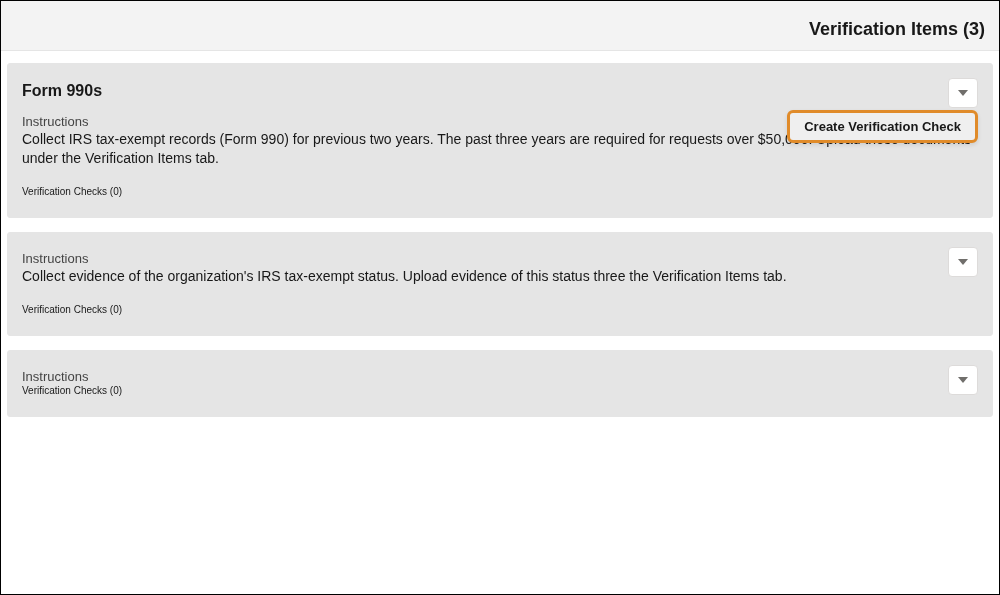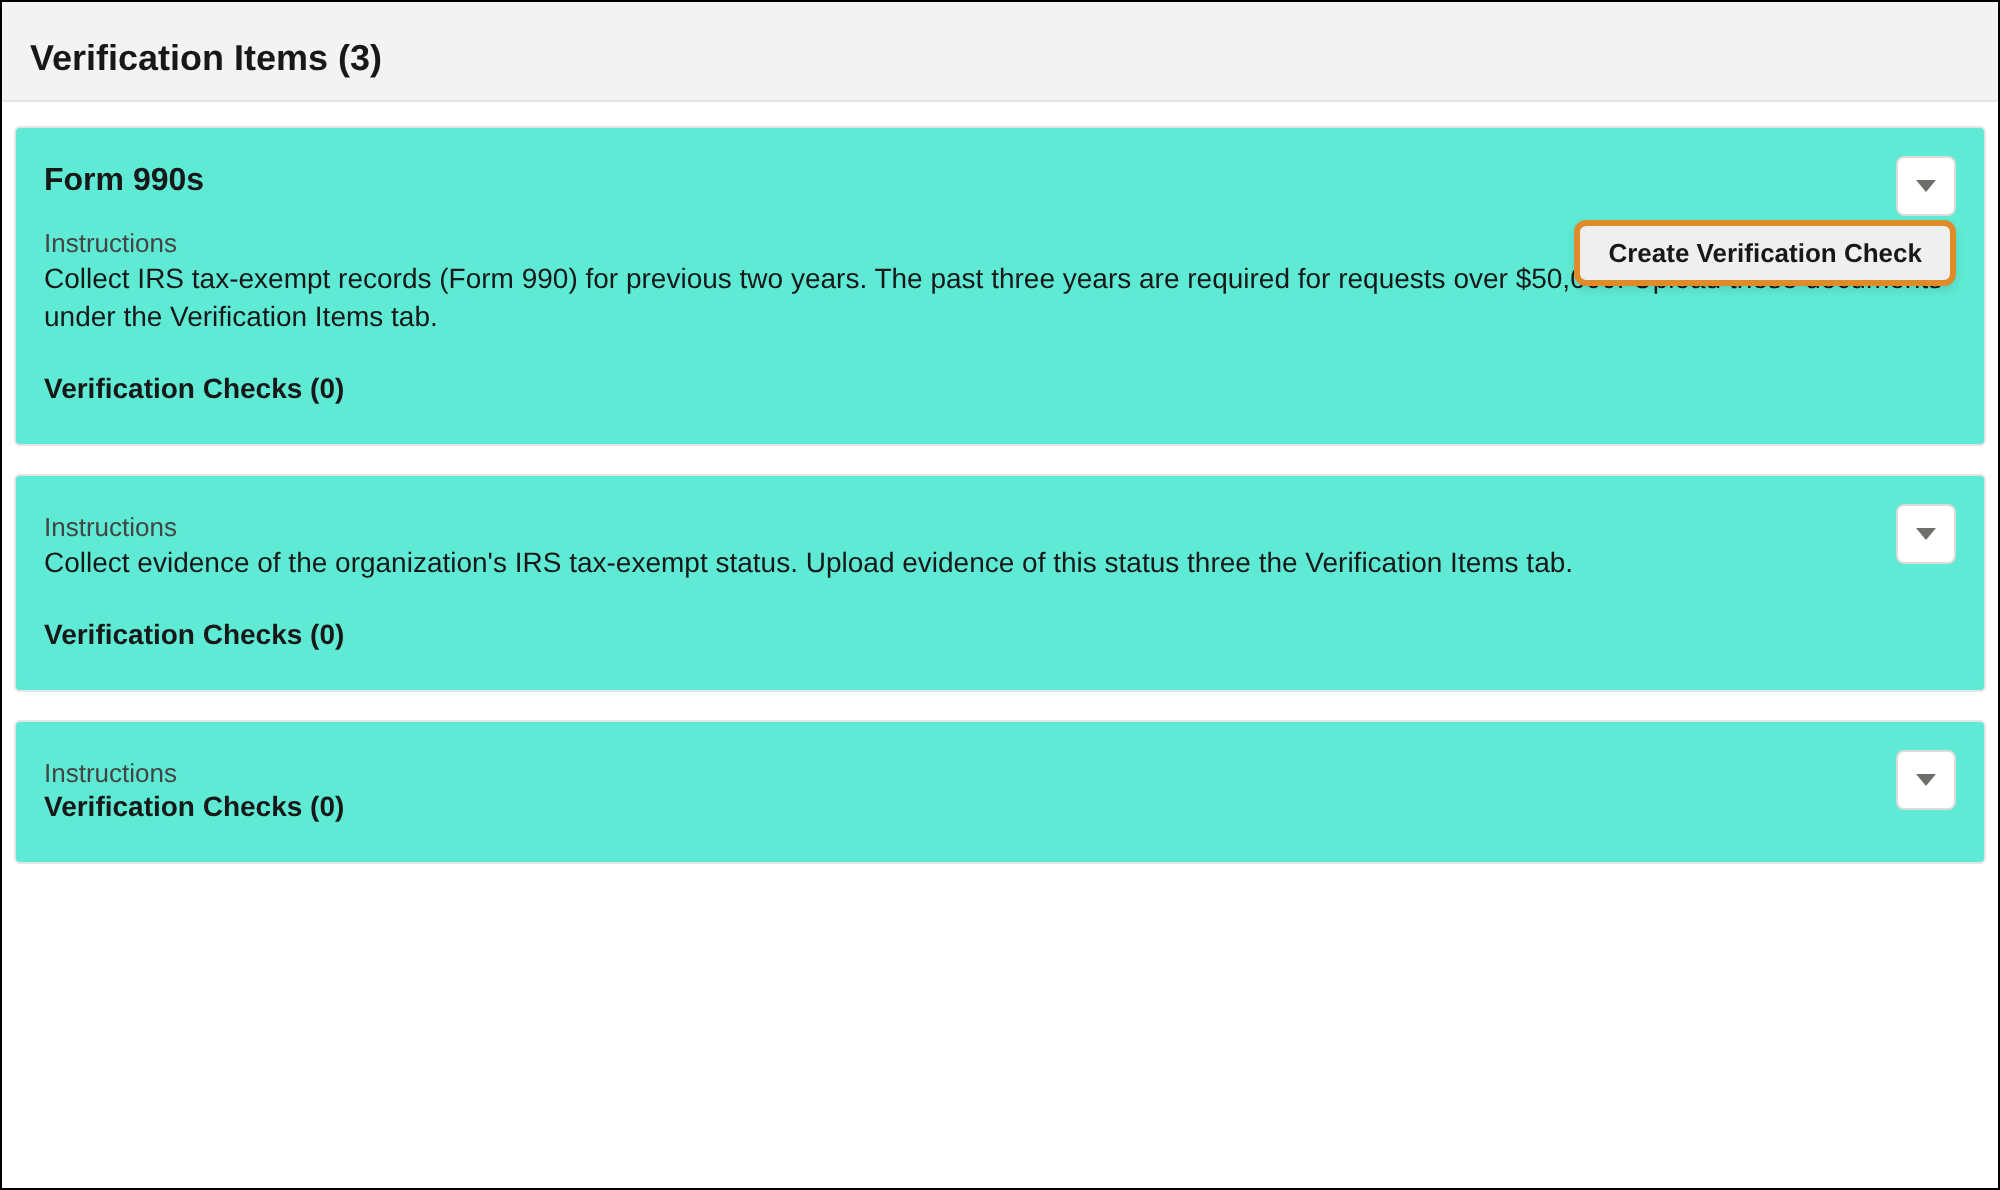--- a/index.html
+++ b/index.html
@@ -16,30 +16,31 @@
       width: 100%;
       height: 100%;
       padding: 0 6px 6px 6px;
     }
     .panel-header {
       background: #f3f3f3;
       padding: 18px 14px 10px 14px;
       margin: 0 -6px 12px -6px;
       border-bottom: 1px solid #e5e5e5;
       border-top: none;
+      text-align: right;
     }
     .panel-title {
       font-size: 18px;
       font-weight: 700;
       color: #181818;
     }
     .card {
       border: 1px solid #e5e5e5;
       border-radius: 3px;
-      background: #5eead4;
+      background: #e5e5e5;
       padding: 18px 14px 20px 14px;
       margin-bottom: 14px;
       position: relative;
     }
     .card-title {
       font-size: 16px;
       font-weight: 700;
       margin-bottom: 14px;
       color: #181818;
     }
@@ -48,22 +49,22 @@
       color: #444;
       margin-bottom: 1px;
     }
     .instructions-text {
       font-size: 14px;
       color: #181818;
       margin-bottom: 18px;
       line-height: 1.35;
     }
     .checks-label {
-      font-size: 14px;
-      font-weight: 700;
+      font-size: 10px;
+      font-weight: 400;
       color: #181818;
     }
     .dropdown-btn {
       position: absolute;
       top: 14px;
       right: 14px;
       width: 30px;
       height: 30px;
       background: #fff;
       border: 1px solid #dddbda;

